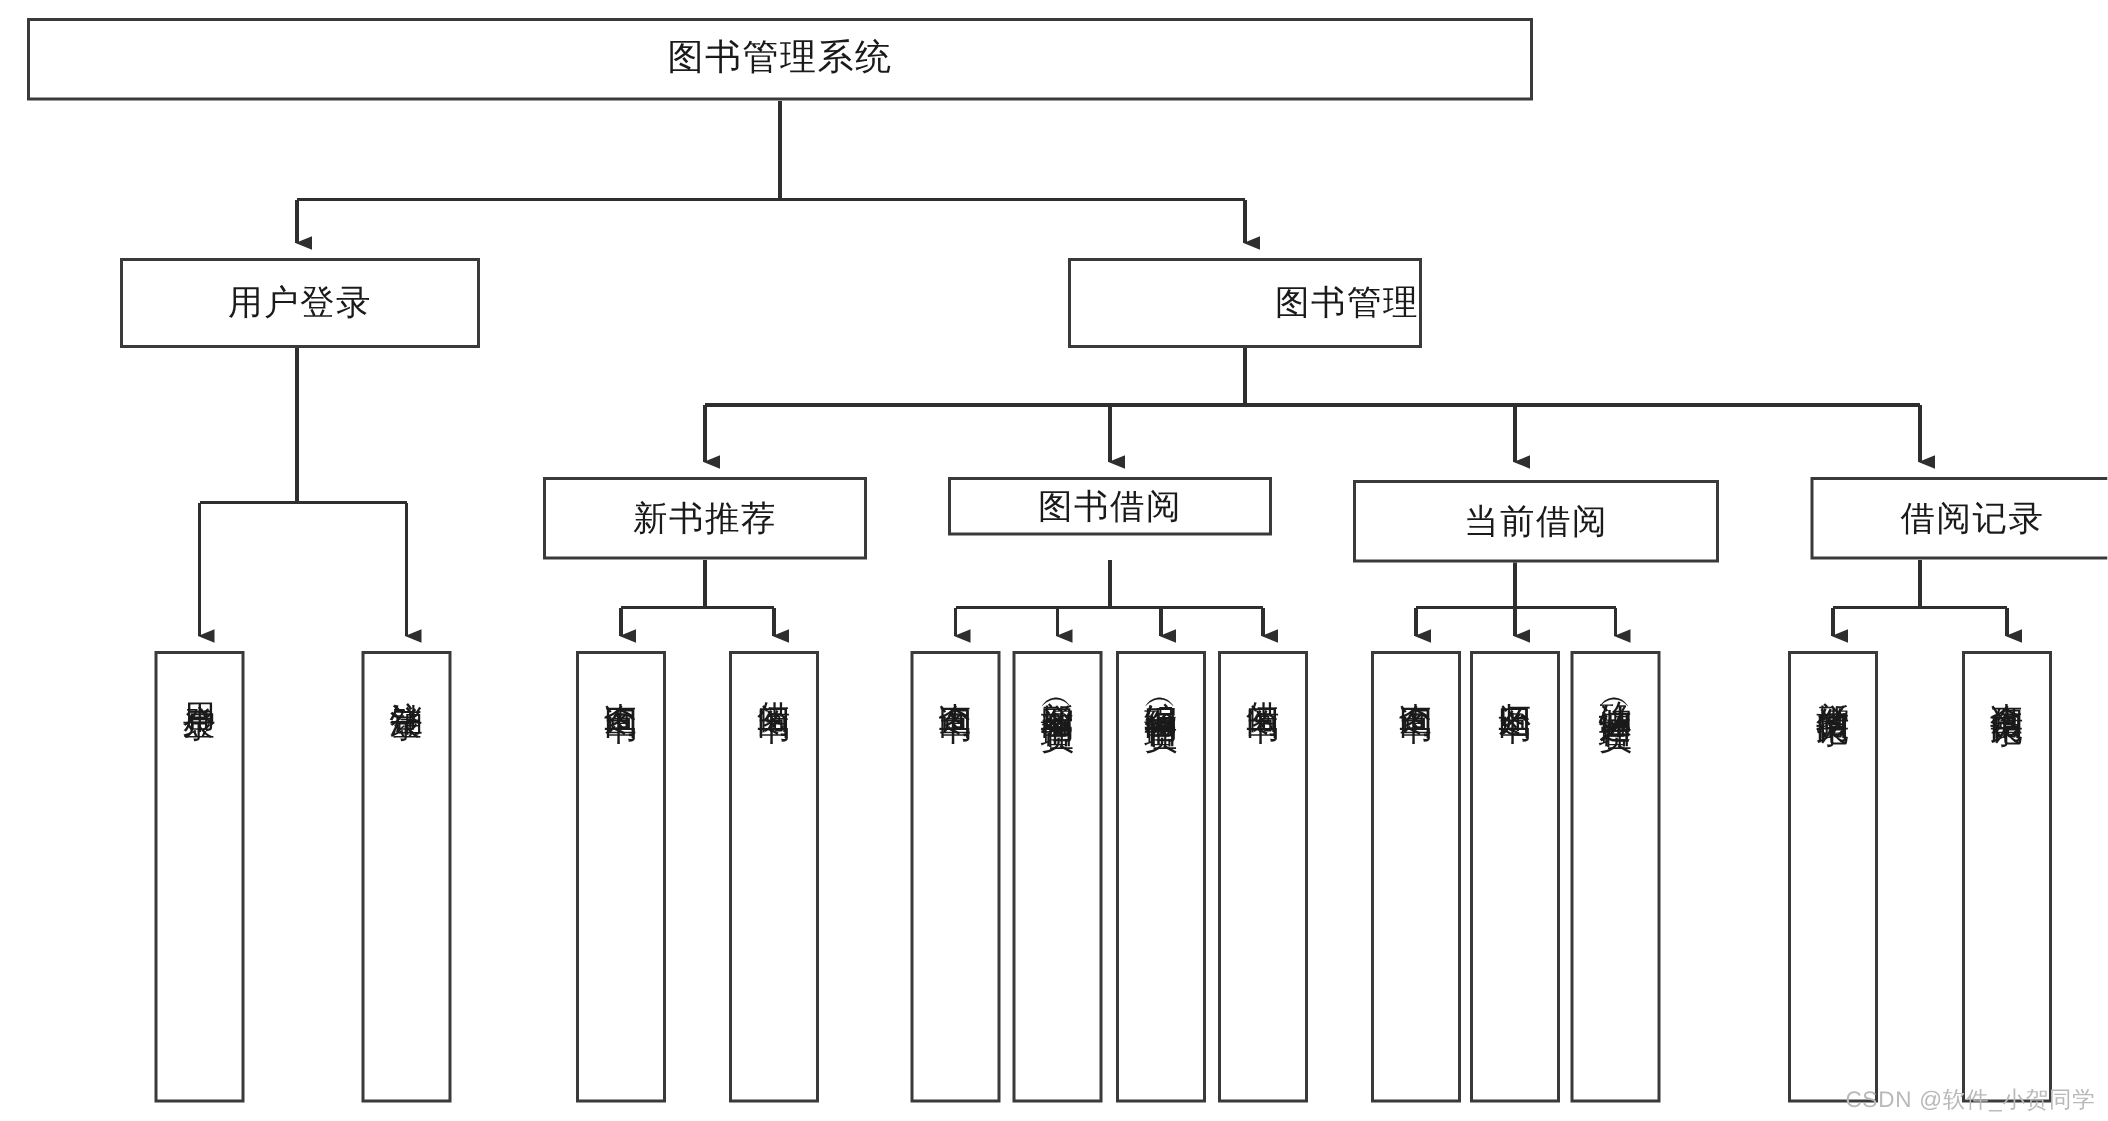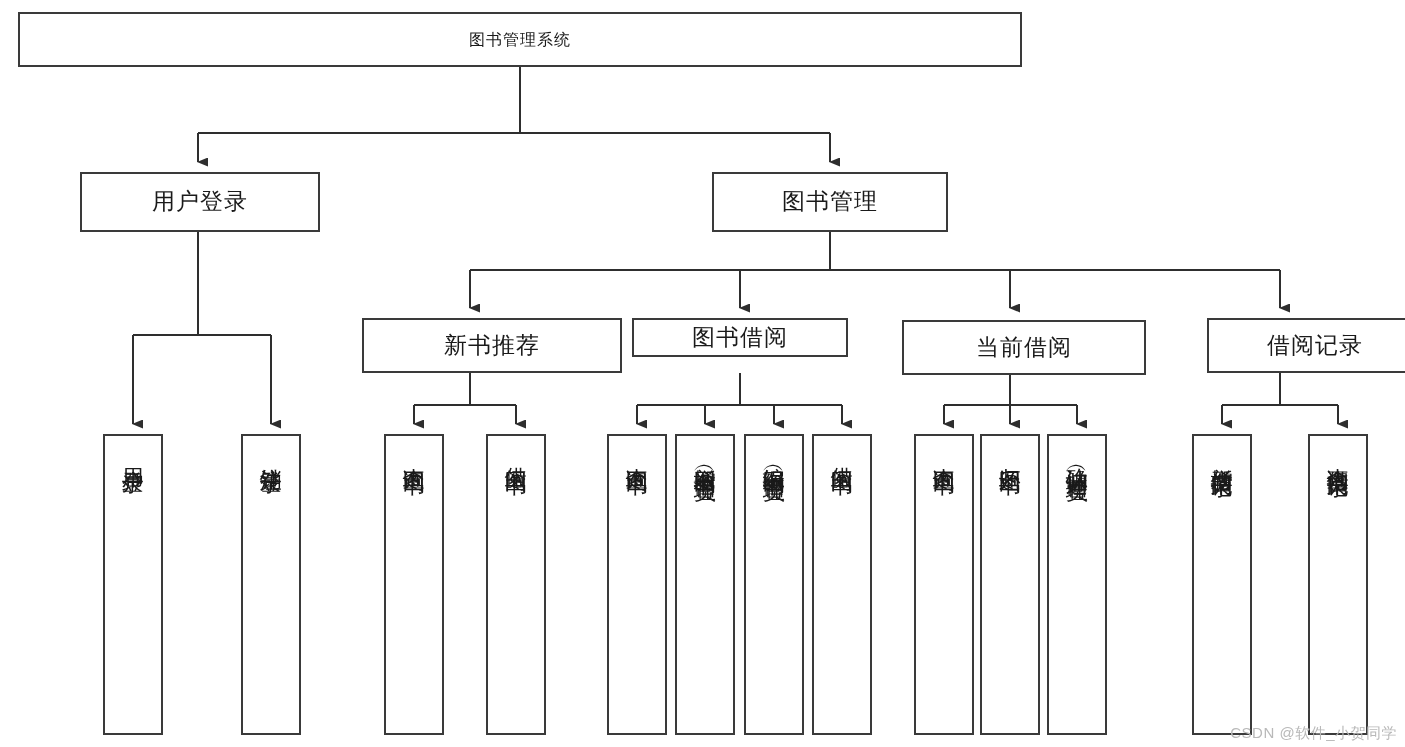--- a/index.html
+++ b/index.html
@@ -35,21 +35,21 @@
     align-items: center;
     justify-content: center;
     color: #1a1a1a;
   }
   .node.horiz {
     font-size: 23px;
     letter-spacing: 1px;
     line-height: 1.2;
   }
   .node.root {
-    font-size: 16px;
+    font-size: 24px;
   }
   .node.vert {
     align-items: flex-start;
     justify-content: center;
     padding-top: 14px;
   }
   .vert-text {
     writing-mode: vertical-rl;
     text-orientation: upright;
     font-size: 22px;
@@ -124,25 +124,25 @@
     </g>
   </svg>
 
   <div class="node horiz root" style="left:18px; top:12px; width:1004px; height:55px;">
     <span>图书管理系统</span>
   </div>
 
   <div class="node horiz" style="left:80px; top:172px; width:240px; height:60px;">
     <span>用户登录</span>
   </div>
-  <div class="node horiz" style="left:712px; top:172px; width:236px; height:60px;">
+  <div class="node horiz" style="left:712px; top:172px; width:236px; height:60px;justify-content:flex-end;">
     <span>图书管理</span>
   </div>
 
-  <div class="node horiz" style="left:362px; top:318px; width:260px; height:55px;">
+  <div class="node horiz" style="left:362px; top:318px; width:216px; height:55px;">
     <span>新书推荐</span>
   </div>
   <div class="node horiz" style="left:632px; top:318px; width:216px; height:39px;">
     <span>图书借阅</span>
   </div>
   <div class="node horiz" style="left:902px; top:320px; width:244px; height:55px;">
     <span>当前借阅</span>
   </div>
   <div class="node horiz" style="left:1172px; top:318px; width:216px; height:55px;margin-left:35px;">
     <span>借阅记录</span>

